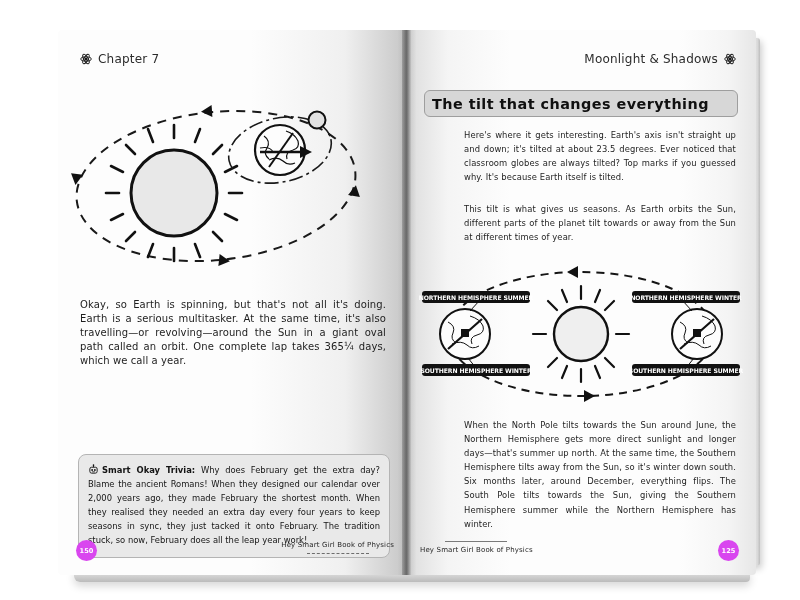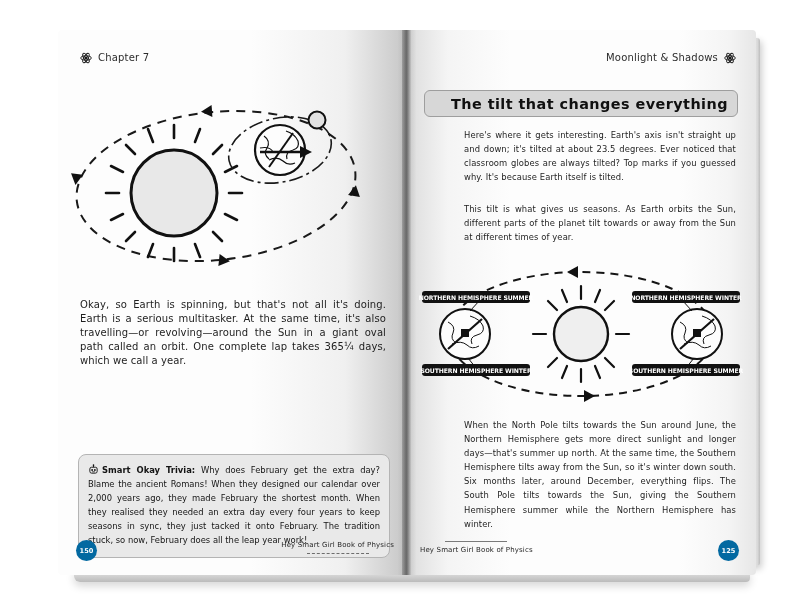--- a/index.html
+++ b/index.html
@@ -80,22 +80,22 @@
     background: linear-gradient(90deg,
       rgba(80,80,80,0.30), rgba(40,40,40,0.55) 48%, rgba(40,40,40,0.55) 54%, rgba(120,120,120,0.10));
     z-index: 6;
   }
 
   .page-inner { position: relative; z-index: 2; height: 100%; }
 
   
   .runhead {
     position: absolute; top: 22px;
-    display: flex; gap: 6px;
-    font-size: 10px; color: #2c2c2c; letter-spacing: .2px;
+    display: flex; align-items: center; gap: 6px;
+    font-size: 12px; color: #2c2c2c; letter-spacing: .2px;
   }
   .runhead.l { left: 22px; }
   .runhead.r { right: 20px; }
   .atom { width: 12px; height: 12px; display:block; }
 
   
   .ltext {
     position: absolute; left: 22px; right: 22px;
     font-size: 10px; line-height: 14.1px;
     color: #1d1d1d; text-align: justify;
@@ -120,42 +120,42 @@
   }
 
   
   .head-band {
     position: absolute; left: 18px; right: 18px; top: 60px;
     height: 27px;
     background: #d7d7d7;
     border: 0.8px solid #9e9e9e;
     border-radius: 6px;
     display: flex; align-items: center;
-    padding-left: 26px;
+    padding-left: 7px;
   }
   .head-band span {
     font-size: 14.4px; font-weight: 700; color: #101010;
     letter-spacing: .45px;
   }
   .rtext {
     position: absolute; left: 22px; right: 20px;
     font-size: 8.4px; line-height: 14.1px;
     color: #1d1d1d; text-align: justify;
     letter-spacing: .1px;
     margin-left: 36px;
   }
   .rtext.p1 { top: 98px; }
   .rtext.p2 { top: 172px; }
   .rtext.p3 { top: 388px; }
 
   
   .pagenum {
     position: absolute; bottom: 14px;
     width: 21px; height: 21px; border-radius: 50%;
-    background: #0369a1; color: #fff;
+    background: #d946ef; color: #fff;
     font-size: 6.6px; font-weight: 700;
     display: flex; align-items: center; justify-content: center;
   }
   .pagenum.l { left: 18px; }
   .pagenum.r { right: 17px; }
 
   .footer-line {
     position: absolute; bottom: 21px;
     font-size: 7px; color: #262626; letter-spacing: .15px;
     display: flex; align-items: center; gap: 4px; flex-direction: column;

